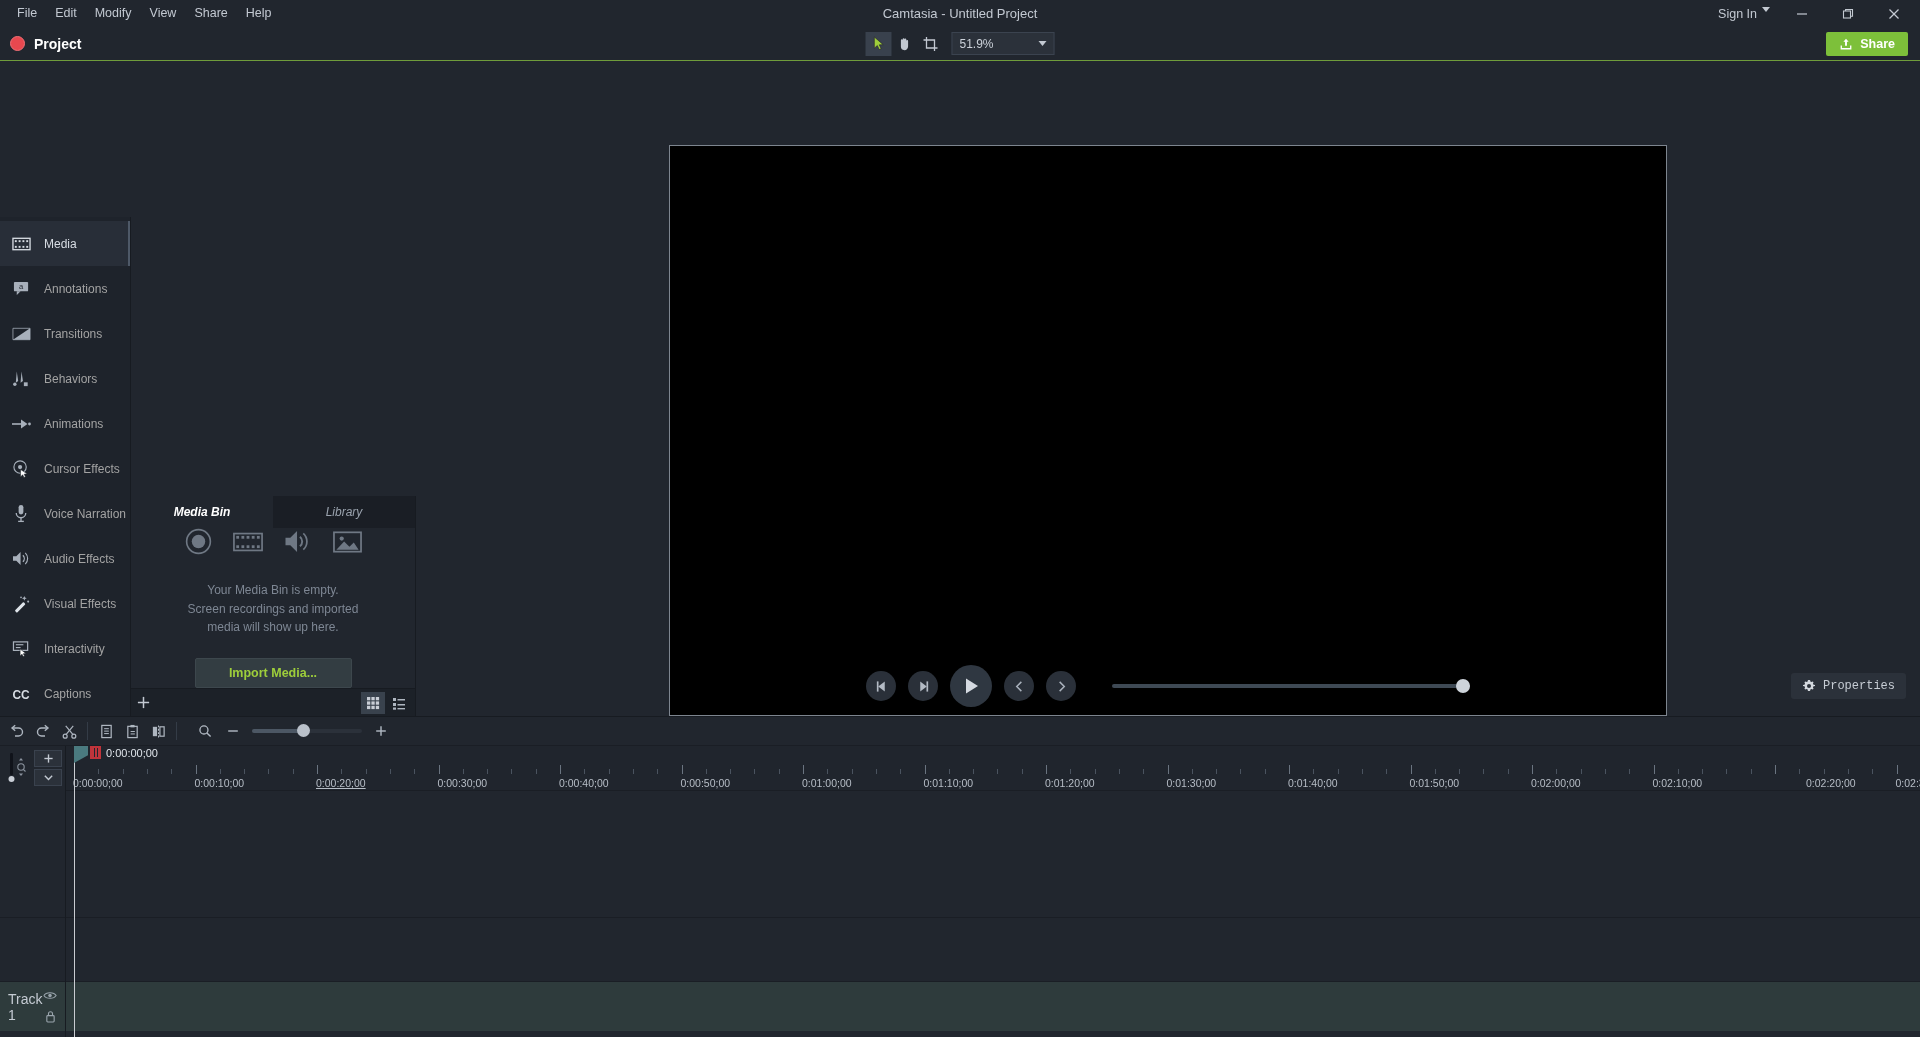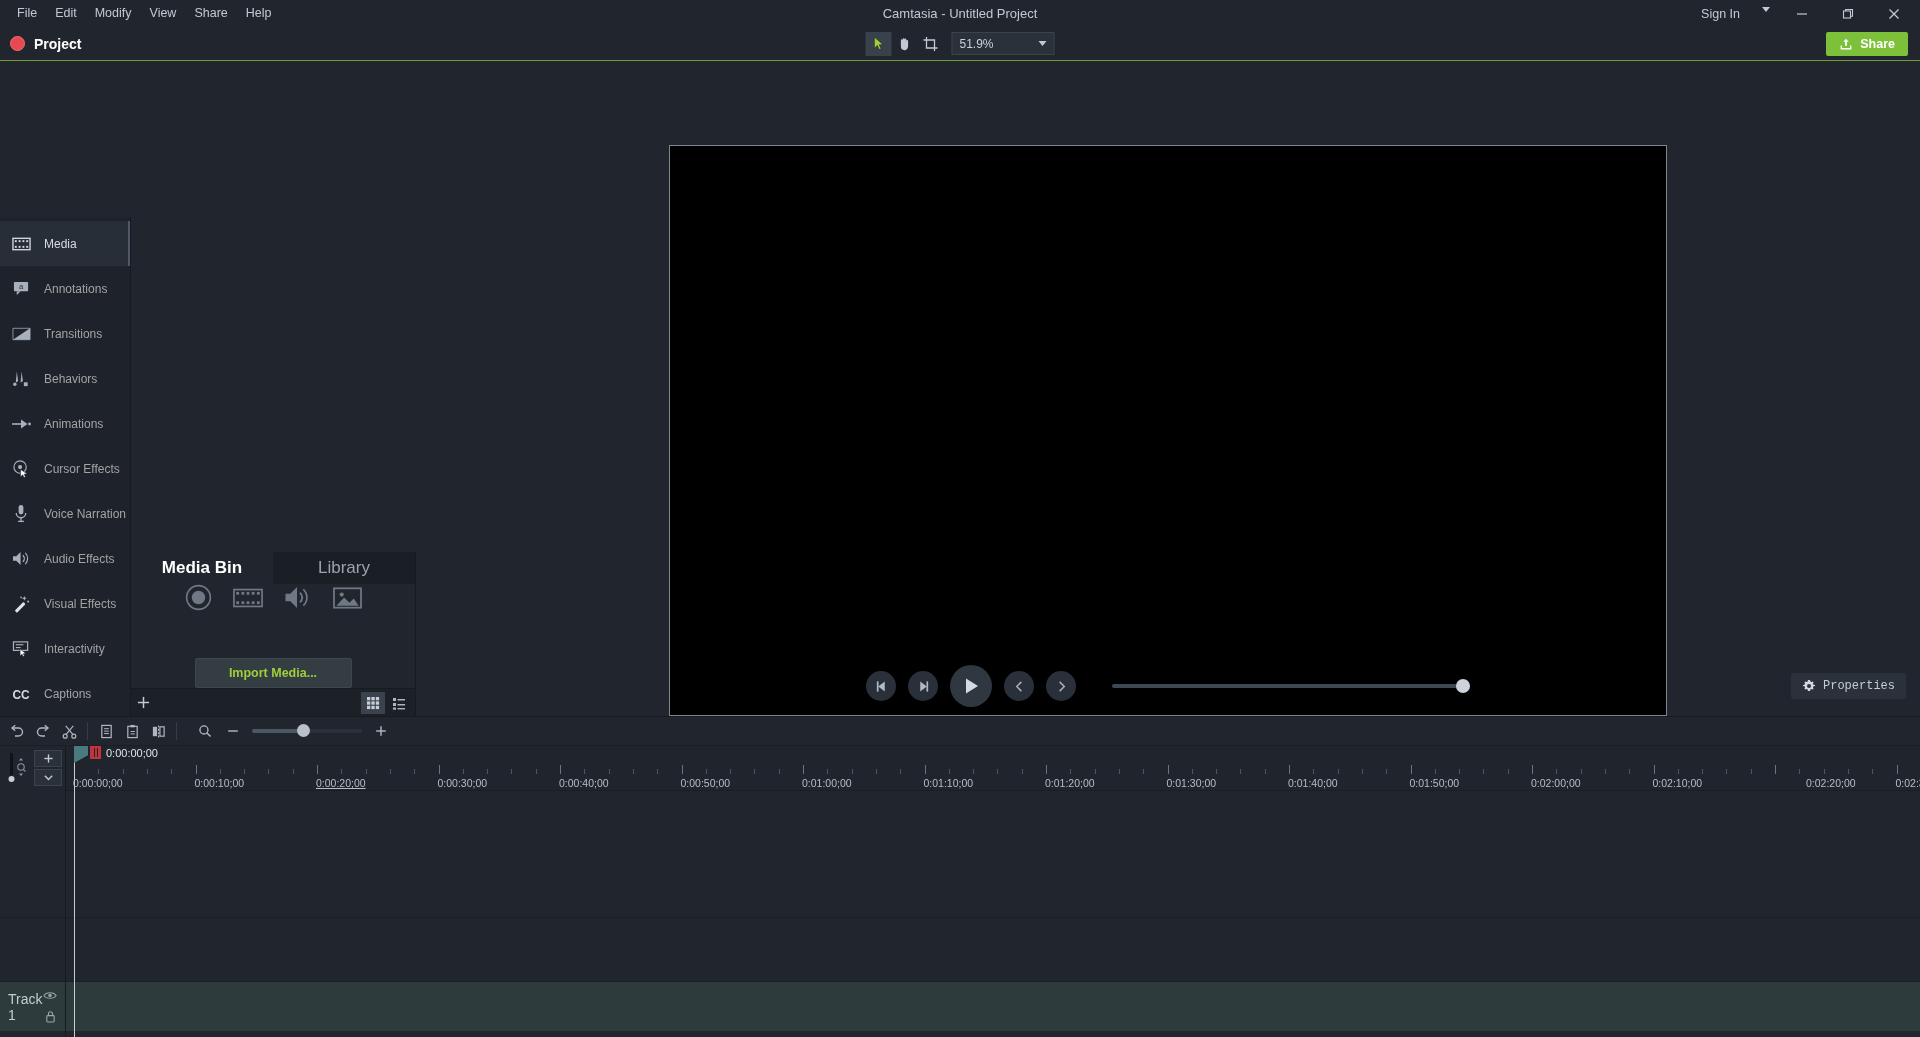--- a/index.html
+++ b/index.html
@@ -22,21 +22,21 @@
   }
   .win-title {
     position: absolute; left: 0; right: 0; text-align: center;
     font-size: 13px; color: #c3c9d2; pointer-events: none;
   }
   .titlebar-right {
     position: absolute; right: 0; top: 0; height: 27px;
     display: flex; align-items: center; gap: 2px; padding-right: 4px;
   }
   .signin {
-    font-size: 12.5px; color: #c3c9d2; display: flex; align-items: flex-start; gap: 22px;
+    font-size: 12.5px; color: #c3c9d2; display: flex; align-items: flex-start; gap: 5px;
     padding: 4px 8px; cursor: default;
   }
   .caret-down {
     width: 0; height: 0; border-left: 4px solid transparent; border-right: 4px solid transparent;
     border-top: 5px solid #c3c9d2;
   }
   .winbtn {
     width: 44px; height: 27px; display: flex; align-items: center; justify-content: center;
     color: #c3c9d2; cursor: default;
   }
@@ -100,21 +100,21 @@
   .side-ico { width: 22px; height: 22px; display: flex; align-items: center; justify-content: center; flex: none; }
 
   
   .mediapanel {
     width: 285px; background: #21262e; flex: none; display: flex; flex-direction: column;
     border-right: 1px solid #171b21;
   }
   .tabs { display: flex; height: 32px; flex: none; }
   .tab {
     flex: 1; display: flex; align-items: center; justify-content: center;
-    font-size: 17px; cursor: pointer;
+    font-size: 12px; cursor: pointer; font-style: italic;
   }
   .tab.active { background: #21262e; color: #ffffff; font-weight: bold; }
   .tab.inactive { background: #1a1e25; color: #9aa3ae; }
   .mediabody { flex: 1; position: relative; display: flex; flex-direction: column;
     align-items: center; justify-content: center; }
   .empty-icons { display: flex; gap: 21px; align-items: center; margin-bottom: 22px; }
   .empty-text {
     font-size: 12px; color: #7e8794; line-height: 1.55; text-align: center; width: 220px;
   }
   .import-btn {
@@ -474,20 +474,25 @@
               <path d="M19.5 4.5 a11.5 11.5 0 0 1 0 17" fill="none" stroke="#6f7884" stroke-width="1.8"></path>
             </svg>
           </span>
           <span>
             <svg width="29" height="24" viewBox="0 0 30 24">
               <rect x="1" y="2" width="28" height="20" fill="none" stroke="#6f7884" stroke-width="1.8"></rect>
               <circle cx="9" cy="8.5" r="2.2" fill="#6f7884"></circle>
               <path d="M3.5 20 L11.5 11.5 L17 17 L21.5 12.5 L26.5 20 Z" fill="#6f7884"></path>
             </svg>
           </span>
+        </div>
+        <div class="empty-text">
+          <div>Your Media Bin is empty.</div>
+          <div>Screen recordings and imported</div>
+          <div>media will show up here.</div>
         </div>
         <div class="import-btn">
           <span class="import-label">Import Media...</span>
         </div>
       </div>
 
       <div class="media-footer">
         <div class="mf-btn">
           <svg width="15" height="15" viewBox="0 0 16 16">
             <line x1="8" y1="2" x2="8" y2="14" stroke="#c3c9d2" stroke-width="1.6"></line>

